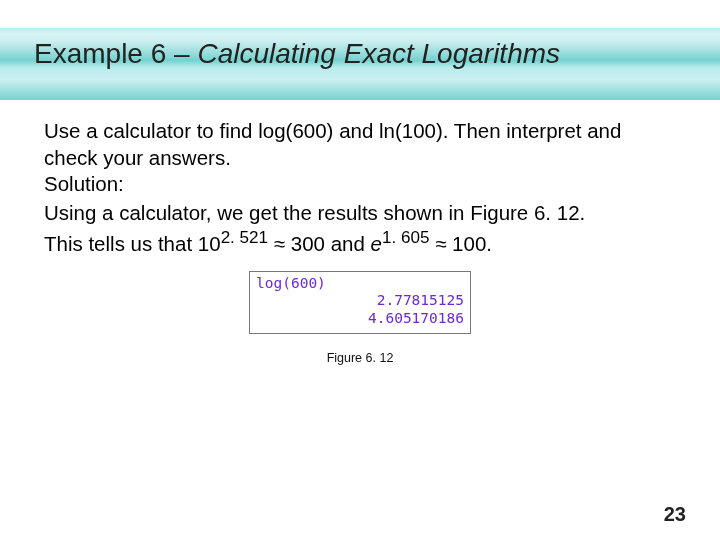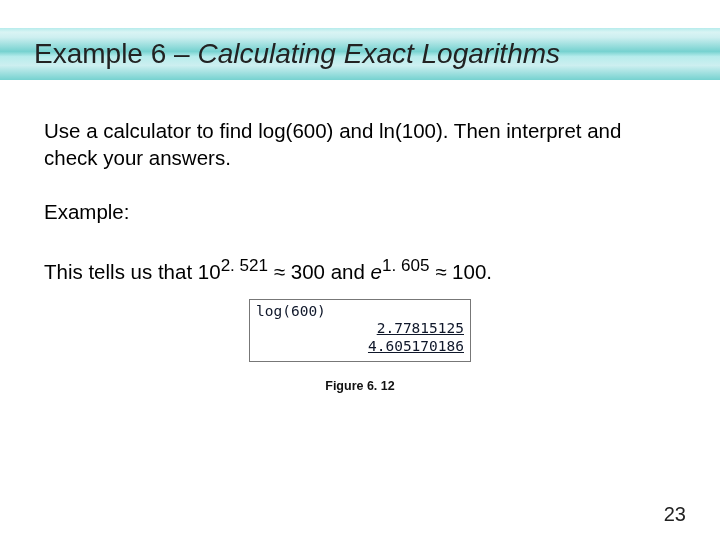--- a/index.html
+++ b/index.html
@@ -1,64 +1,64 @@
 <!DOCTYPE html>
 <html><head>
 <meta charset="utf-8">
 <style>
   * { box-sizing: border-box; margin: 0; padding: 0; }
   html, body { width: 720px; height: 540px; background: #fff; font-family: Arial, Helvetica, sans-serif; overflow: hidden; }
   .slide { position: relative; width: 720px; height: 540px; }
   .title-band {
-    position: absolute; left: 0; right: 0; top: 28px; height: 52px;
+    position: absolute; left: 0; right: 0; top: 28px; height: 72px;
     background: linear-gradient(#b6ecec 0%, #d9f4f4 8%, #cdeff0 18%, #76d2d0 45%, #b6ecec 55%, #cdeff0 72%, #76d2d0 100%);
   }
   .title-band .heading {
     position: absolute; left: 34px; top: 10px;
     font-size: 28px; color: #222;
   }
   .content {
     position: absolute; left: 44px; right: 44px; top: 118px;
     font-size: 20.5px; color: #000; line-height: 1.3;
   }
-  .para { margin-bottom: 28px; }
+  .para { }
   .solution-label { font-size: 20.5px; margin-bottom: 2px; }
   .calc-box {
     width: 222px; border: 1px solid #777;
     font-family: "Lucida Console", Consolas, monospace;
-    font-size: 14.5px; line-height: 1.2; color: #0f172a;
+    font-size: 14.5px; line-height: 1.2; color: #6d28d9;
     padding: 3px 6px 6px 6px; margin: 14px auto 16px auto;
     background: #fff;
   }
   .calc-line { white-space: pre; }
-  .calc-line.right { text-align: right; text-decoration: underline; }
-  .figure-caption { text-align: center; font-size: 12.5px; font-weight: bold; color: #111; }
+  .calc-line.right { text-align: right; }
+  .figure-caption { text-align: center; font-size: 12.5px; font-weight: normal; color: #111; }
   .page-number {
-    position: absolute; bottom: 14px; right: 34px; font-size: 20px; font-weight: normal; color: #222;
+    position: absolute; bottom: 14px; right: 34px; font-size: 20px; font-weight: bold; color: #222;
   }
 </style>
 </head>
 <body>
 
 <div class="slide">
 
   <div class="title-band">
     <div class="heading">
       <span>Example 6 – </span><i>Calculating Exact Logarithms</i>
     </div>
   </div>
 
   <div class="content">
 
     <div class="para">Use a calculator to find log(600) and ln(100). Then interpret and check your answers.</div>
 
-    <div class="solution-label">Example:</div>
+    <div class="solution-label">Solution:</div>
 
     <div class="para" style="margin-bottom:0">
-      <br>
+      <span>Using a calculator, we get the results shown in Figure 6. 12.</span><br>
       <span>This tells us that 10</span><sup>2. 521</sup><span> ≈ 300 and </span><i>e</i><sup>1. 605</sup><span> ≈ 100.</span>
     </div>
 
     <div class="calc-box">
       <div class="calc-line">log(600)</div>
       <div class="calc-line right">2.77815125</div>
       <div class="calc-line right">4.605170186</div>
     </div>
 
     <div class="figure-caption">Figure 6. 12</div>

